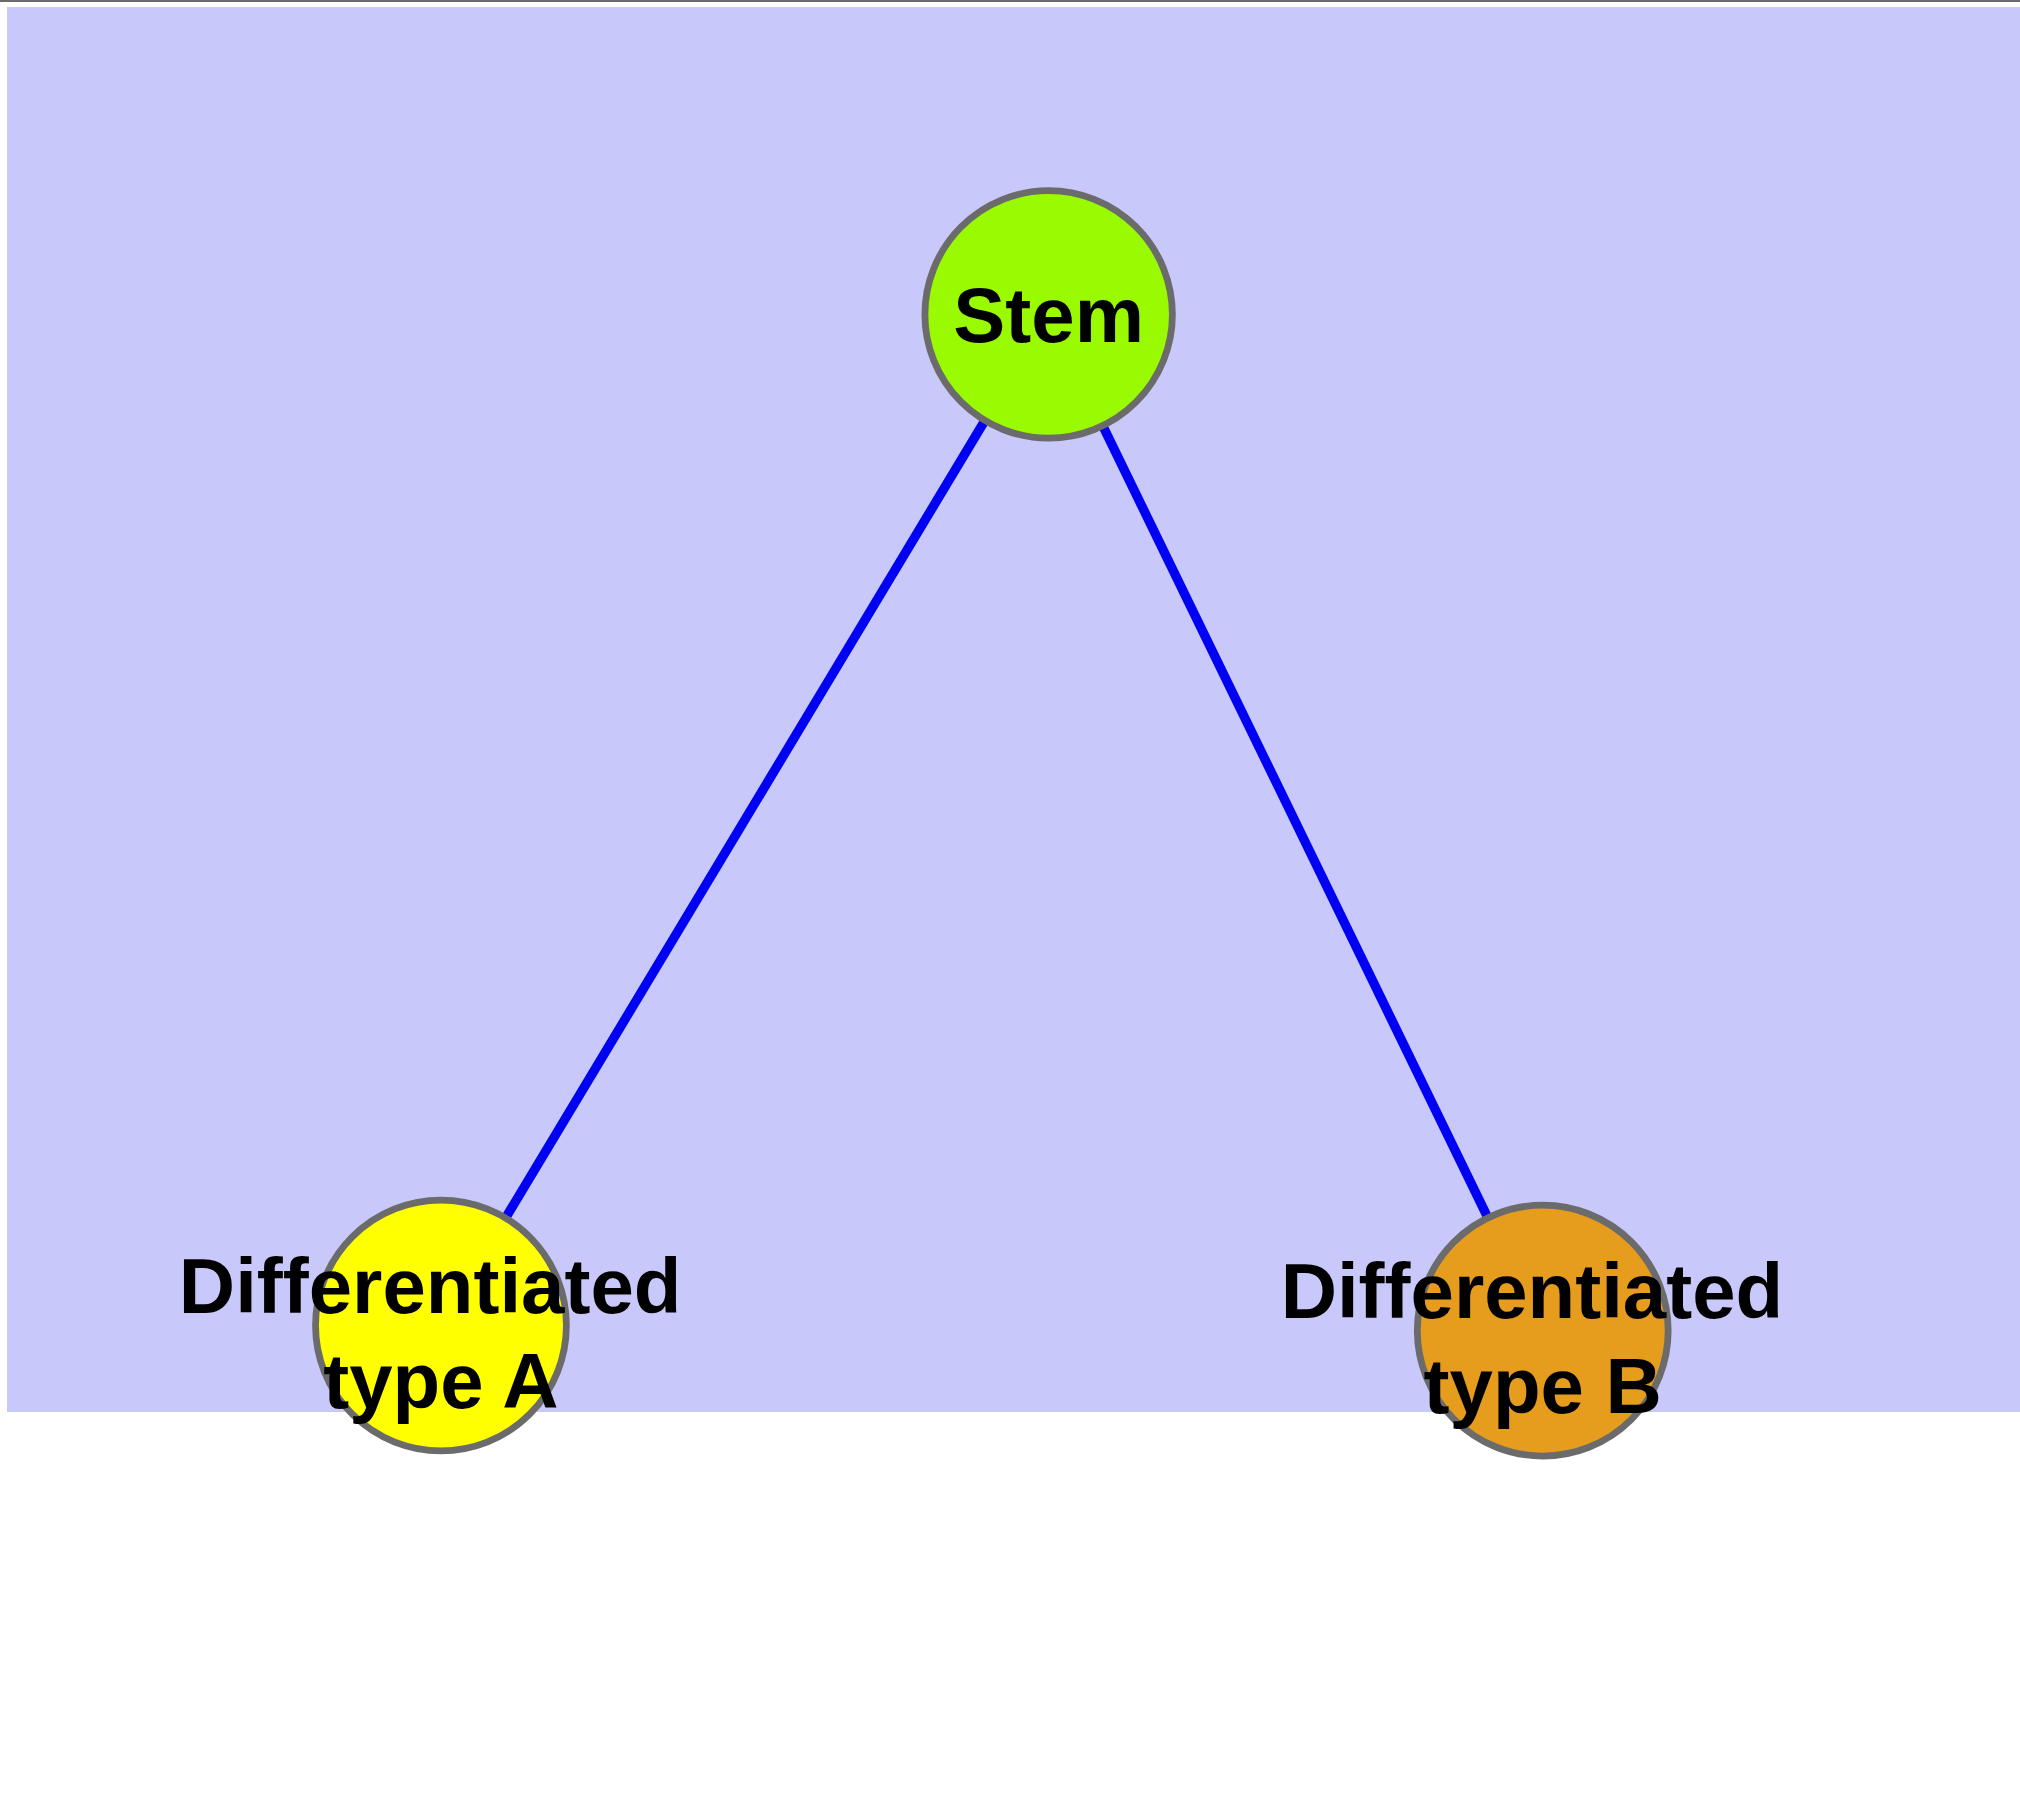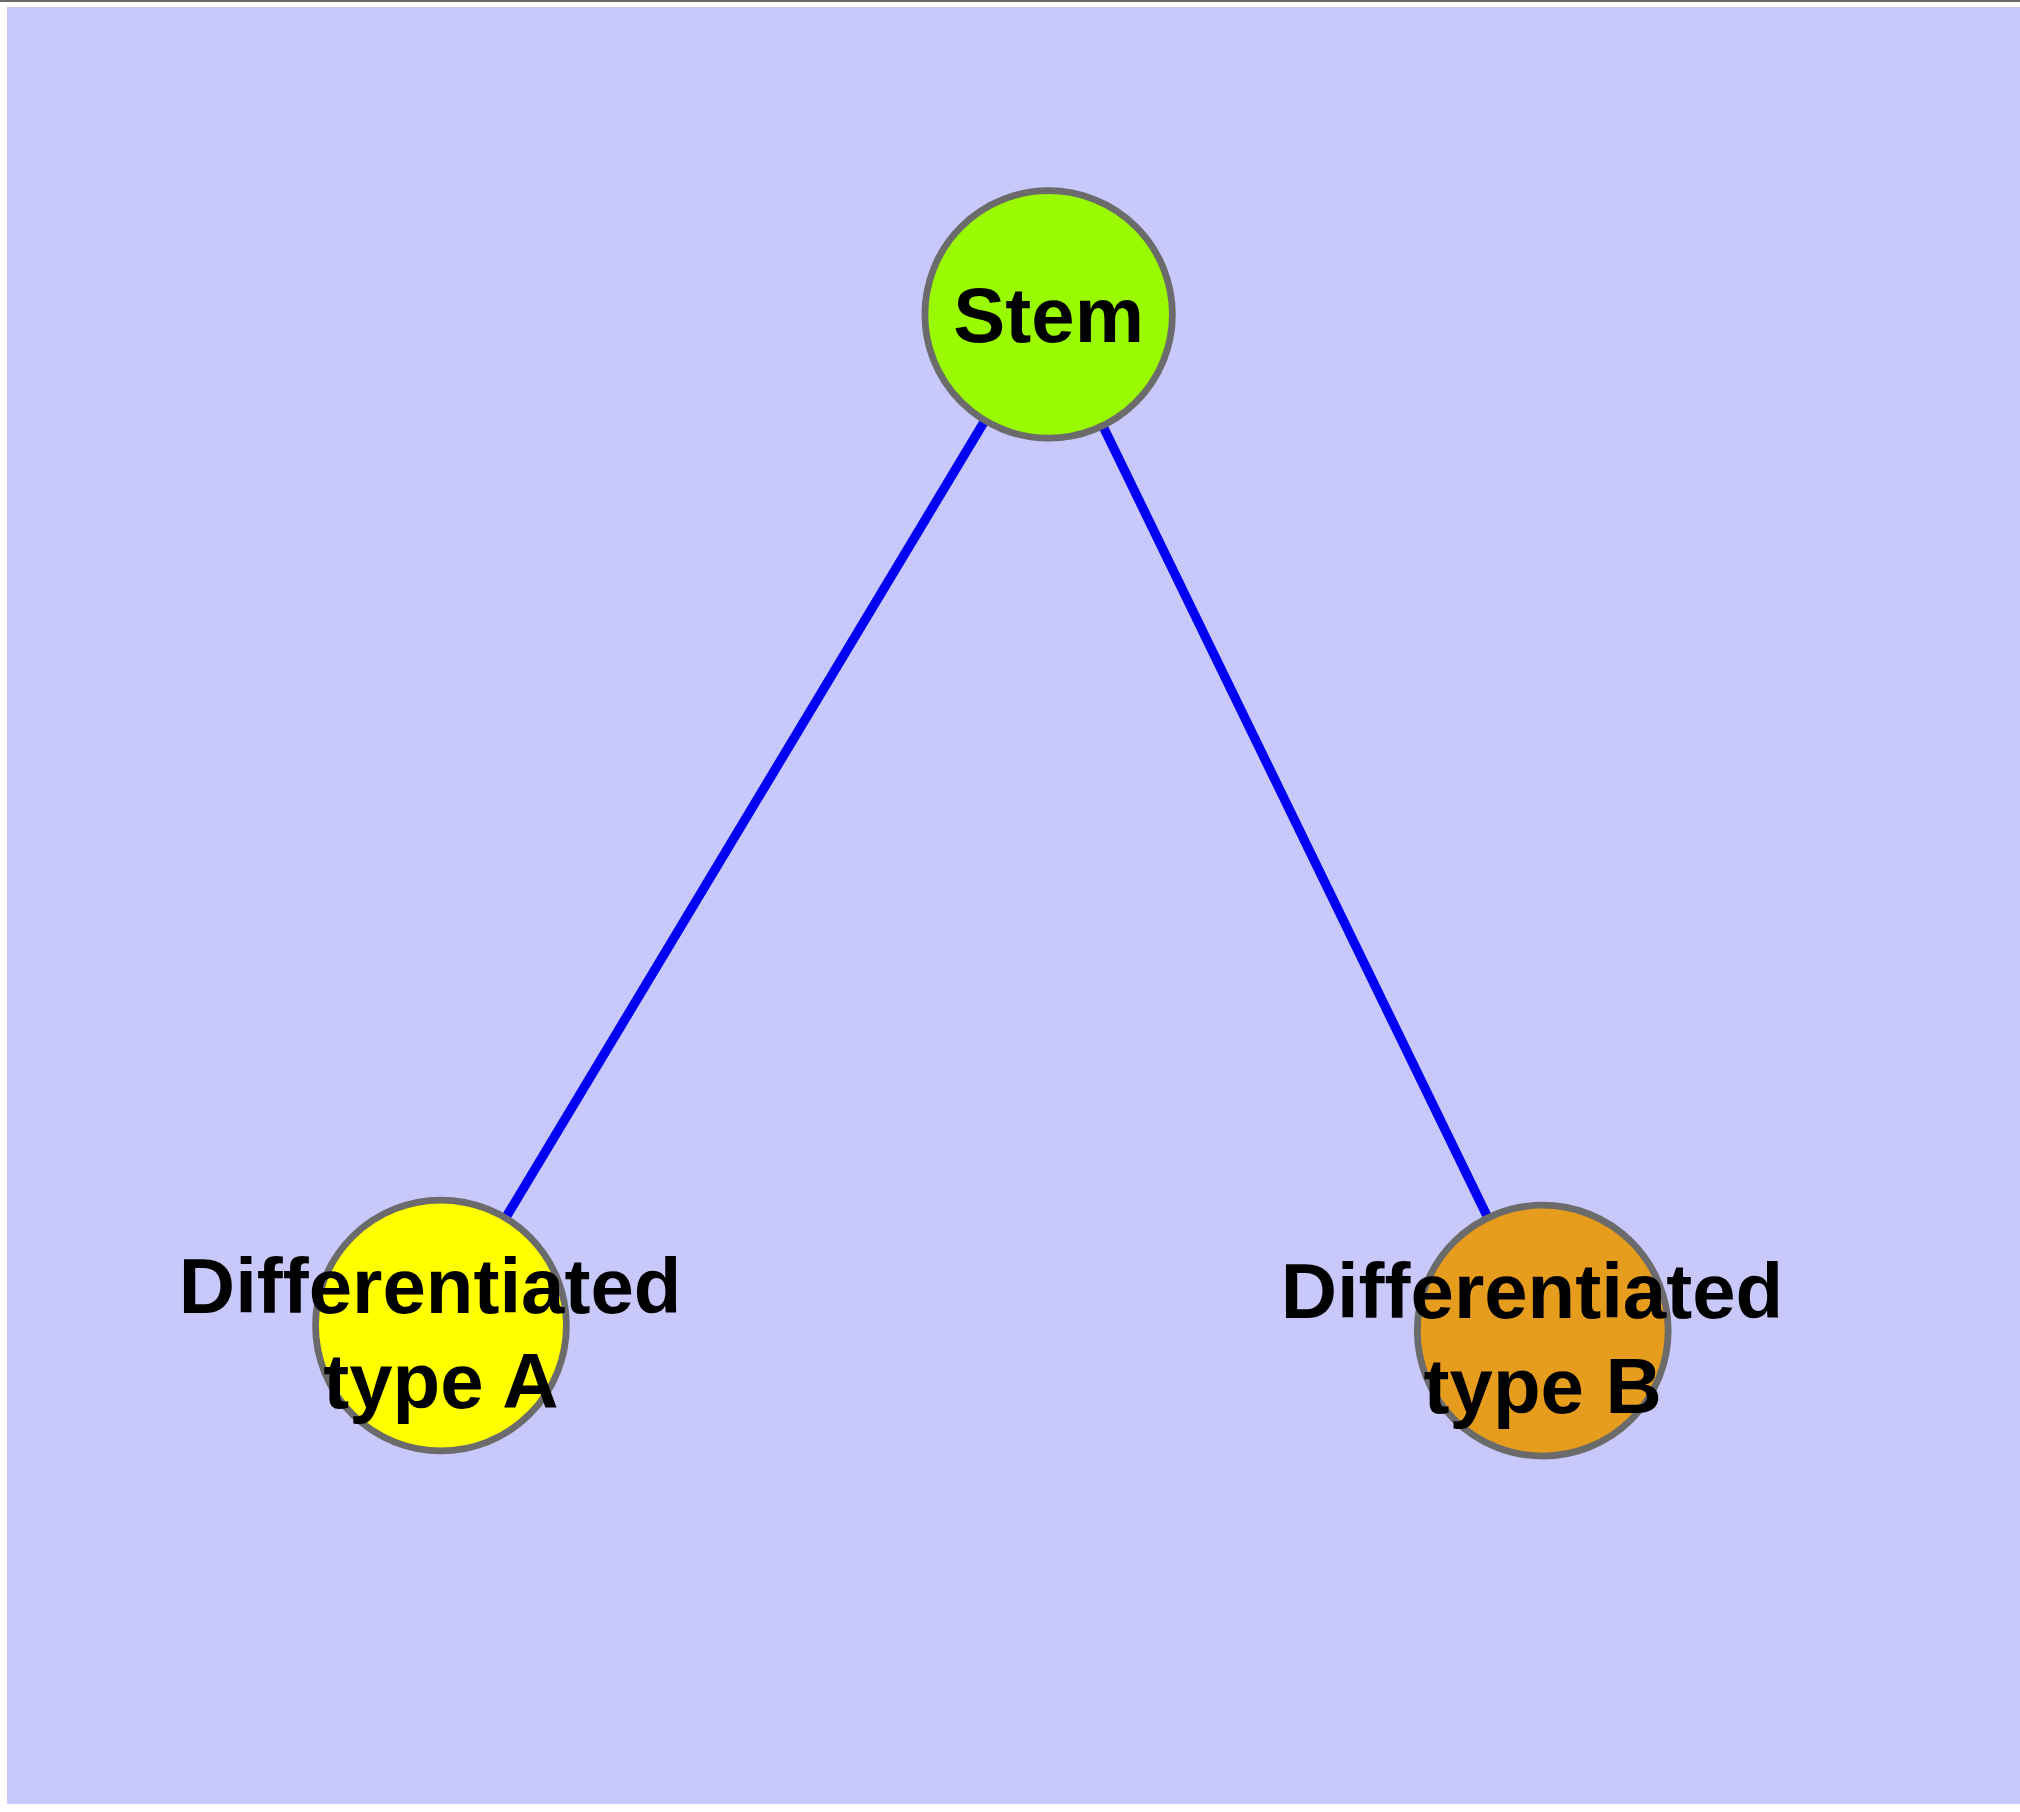--- a/index.html
+++ b/index.html
@@ -7,21 +7,21 @@
     padding: 0;
     width: 2021px;
     height: 1812px;
     background: #ffffff;
     overflow: hidden;
     font-family: "Liberation Sans", sans-serif;
   }
   .frame {
     position: absolute;
     left: 0; top: 0;
-    width: 2021px; height: 1804px; text-decoration: underline;
+    width: 2021px; height: 1412px; text-decoration: underline;
   }
   
   .top-edge-line {
     position: absolute;
     left: 0; top: 0;
     width: 2021px; height: 1.7px;
     background: #6a6a6a;
   }
   
   .plot-region {

